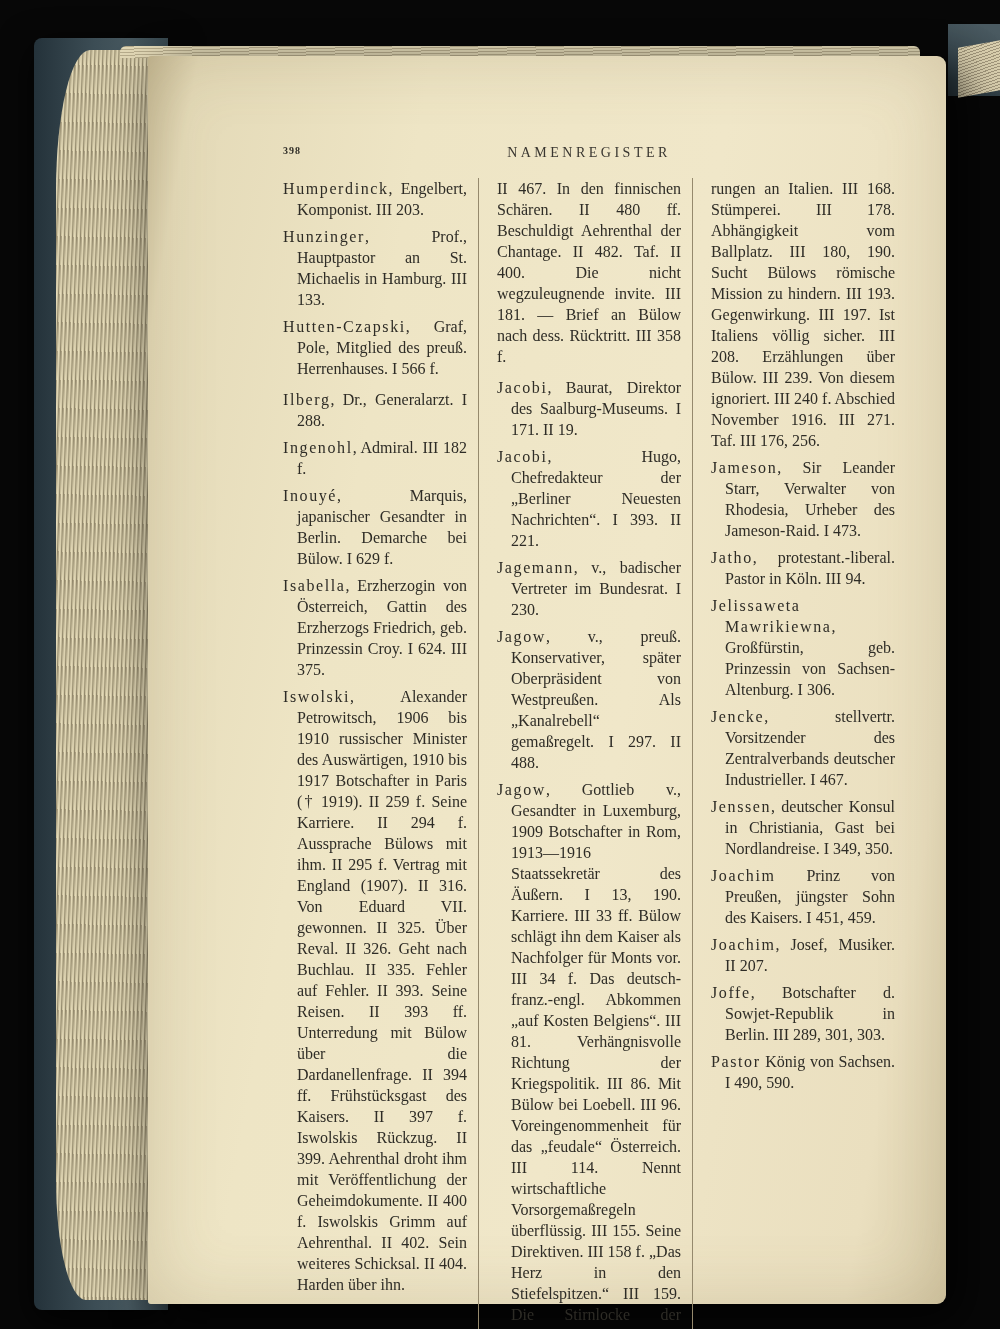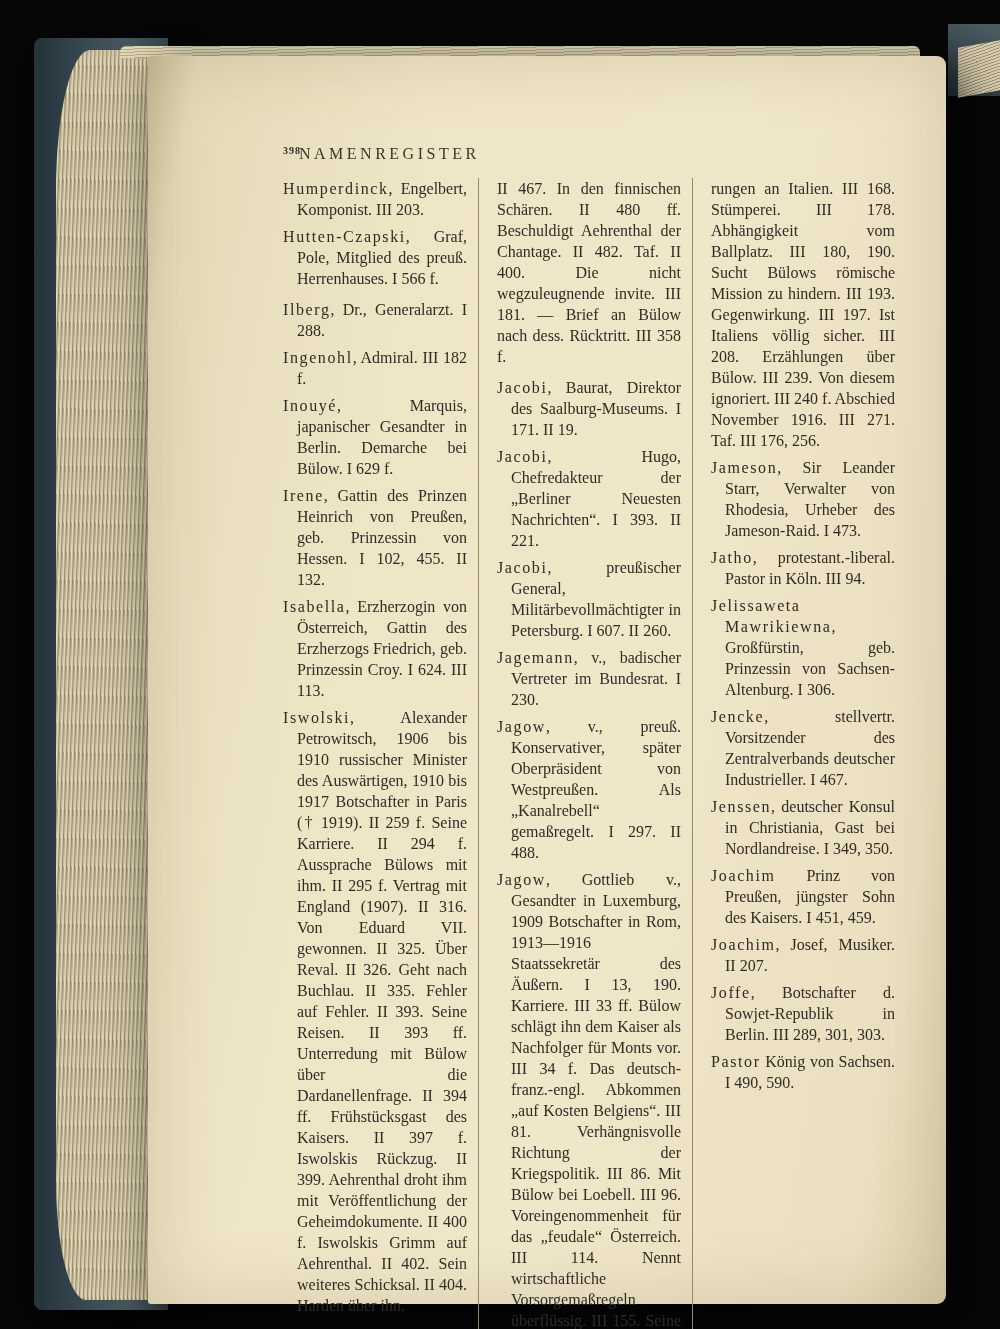--- a/index.html
+++ b/index.html
@@ -47,22 +47,22 @@
     border-radius:3px 9px 9px 3px;
     box-shadow:inset 0 0 70px rgba(115,95,55,.20), 14px 16px 45px rgba(0,0,0,.8);
   }
   .text-block{
     position:absolute;left:135px;top:88px;width:612px;
     color:#2e2c26;
   }
   .page-header{position:relative;height:20px;margin-bottom:14px;}
   .page-num{position:absolute;left:0;top:1px;font-size:10px;letter-spacing:1px;font-weight:bold;}
   .header-title{
-    position:absolute;left:16px;right:0;top:1px;text-align:left;
-    font-size:16px;letter-spacing:3.5px;color:#393630;
+    position:absolute;left:0;right:0;top:1px;text-align:center;
+    font-size:14px;letter-spacing:3.5px;color:#393630;
   }
   .cols{display:flex;align-items:stretch;}
   .col{
     width:188px;font-size:16px;line-height:21px;text-align:justify;
     hyphens:auto;-webkit-hyphens:auto;
   }
   .col + .col{margin-left:11px;padding-left:18px;border-left:1px solid #95896d;}
   .entry{margin:0 0 6px;padding-left:14px;text-indent:-14px;}
   .entry.cont{padding-left:0;text-indent:0;}
   .entry.section{margin-top:10px;}
@@ -79,33 +79,32 @@
 
 <div class="main-page">
   <div class="text-block">
     <div class="page-header">
       <span class="page-num">398</span>
       <span class="header-title">NAMENREGISTER</span>
     </div>
     <div class="cols">
       <div class="col">
           <p class="entry"><span class="head">Humperdinck</span><span>, Engelbert, Komponist. III 203.</span></p>
+          <p class="entry"><span class="head">Hunzinger</span><span>, Prof., Hauptpastor an St. Michaelis in Hamburg. III 133.</span></p>
           <p class="entry"><span class="head">Hutten-Czapski</span><span>, Graf, Pole, Mitglied des preuß. Herrenhauses. I 566 f.</span></p>
           <p class="entry section"><span class="head">Ilberg</span><span>, Dr., Generalarzt. I 288.</span></p>
           <p class="entry"><span class="head">Ingenohl</span><span>, Admiral. III 182 f.</span></p>
           <p class="entry"><span class="head">Inouyé</span><span>, Marquis, japanischer Gesandter in Berlin. Demarche bei Bülow. I 629 f.</span></p>
-          <p class="entry"><span class="head">Irene</span><span>, Gattin des Prinzen Heinrich von Preußen, geb. Prinzessin von Hessen. I 102, 455. II 132.</span></p>
-          <p class="entry"><span class="head">Isabella</span><span>, Erzherzogin von Österreich, Gattin des Erzherzogs Friedrich, geb. Prinzessin Croy. I 624. III 113.</span></p>
+          <p class="entry"><span class="head">Isabella</span><span>, Erzherzogin von Österreich, Gattin des Erzherzogs Friedrich, geb. Prinzessin Croy. I 624. III 375.</span></p>
           <p class="entry"><span class="head">Iswolski</span><span>, Alexander Petrowitsch, 1906 bis 1910 russischer Minister des Auswärtigen, 1910 bis 1917 Botschafter in Paris († 1919). II 259 f. Seine Karriere. II 294 f. Aussprache Bülows mit ihm. II 295 f. Vertrag mit England (1907). II 316. Von Eduard VII. gewonnen. II 325. Über Reval. II 326. Geht nach Buchlau. II 335. Fehler auf Fehler. II 393. Seine Reisen. II 393 ff. Unterredung mit Bülow über die Dardanellenfrage. II 394 ff. Frühstücksgast des Kaisers. II 397 f. Iswolskis Rückzug. II 399. Aehrenthal droht ihm mit Veröffentlichung der Geheimdokumente. II 400 f. Iswolskis Grimm auf Aehrenthal. II 402. Sein weiteres Schicksal. II 404. Harden über ihn.</span></p>
         </div>
       <div class="col">
           <p class="entry cont"><span>II 467. In den finnischen Schären. II 480 ff. Beschuldigt Aehrenthal der Chantage. II 482. Taf. II 400. Die nicht wegzuleugnende invite. III 181. — Brief an Bülow nach dess. Rücktritt. III 358 f.</span></p>
           <p class="entry section"><span class="head">Jacobi</span><span>, Baurat, Direktor des Saalburg-Museums. I 171. II 19.</span></p>
           <p class="entry"><span class="head">Jacobi</span><span>, Hugo, Chefredakteur der „Berliner Neuesten Nachrichten“. I 393. II 221.</span></p>
-          <p class="entry"><span class="head">Jacobi</span><span>, preußischer General, Militärbevollmächtigter in Petersburg. I 607. II 260.</span></p>
           <p class="entry"><span class="head">Jagemann</span><span>, v., badischer Vertreter im Bundesrat. I 230.</span></p>
           <p class="entry"><span class="head">Jagow</span><span>, v., preuß. Konservativer, später Oberpräsident von Westpreußen. Als „Kanalrebell“ gemaßregelt. I 297. II 488.</span></p>
           <p class="entry"><span class="head">Jagow</span><span>, Gottlieb v., Gesandter in Luxemburg, 1909 Botschafter in Rom, 1913—1916 Staatssekretär des Äußern. I 13, 190. Karriere. III 33 ff. Bülow schlägt ihn dem Kaiser als Nachfolger für Monts vor. III 34 f. Das deutsch-franz.-engl. Abkommen „auf Kosten Belgiens“. III 81. Verhängnisvolle Richtung der Kriegspolitik. III 86. Mit Bülow bei Loebell. III 96. Voreingenommenheit für das „feudale“ Österreich. III 114. Nennt wirtschaftliche Vorsorgemaßregeln überflüssig. III 155. Seine Direktiven. III 158 f. „Das Herz in den Stiefelspitzen.“ III 159. Die Stirnlocke der Fortuna. III 164. Hinhaltende Erklä-</span></p>
         </div>
       <div class="col">
           <p class="entry cont"><span>rungen an Italien. III 168. Stümperei. III 178. Abhängigkeit vom Ballplatz. III 180, 190. Sucht Bülows römische Mission zu hindern. III 193. Gegenwirkung. III 197. Ist Italiens völlig sicher. III 208. Erzählungen über Bülow. III 239. Von diesem ignoriert. III 240 f. Abschied November 1916. III 271. Taf. III 176, 256.</span></p>
           <p class="entry"><span class="head">Jameson</span><span>, Sir Leander Starr, Verwalter von Rhodesia, Urheber des Jameson-Raid. I 473.</span></p>
           <p class="entry"><span class="head">Jatho</span><span>, protestant.-liberal. Pastor in Köln. III 94.</span></p>
           <p class="entry"><span class="head">Jelissaweta Mawrikiewna</span><span>, Großfürstin, geb. Prinzessin von Sachsen-Altenburg. I 306.</span></p>
           <p class="entry"><span class="head">Jencke</span><span>, stellvertr. Vorsitzender des Zentralverbands deutscher Industrieller. I 467.</span></p>

